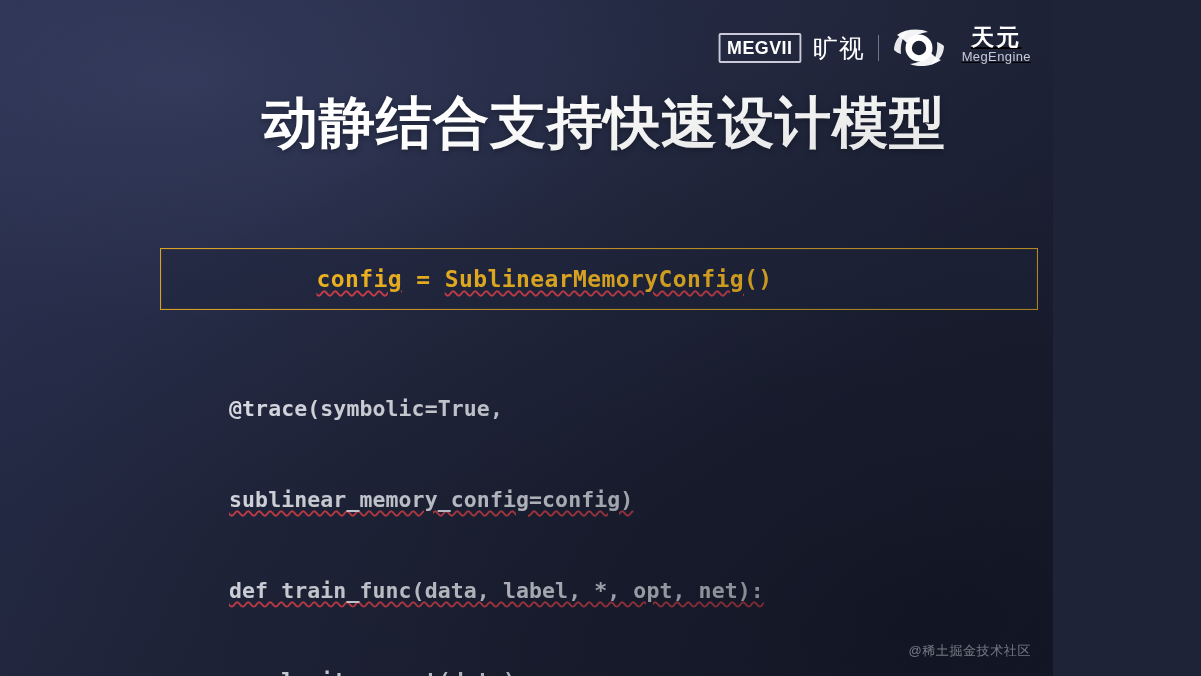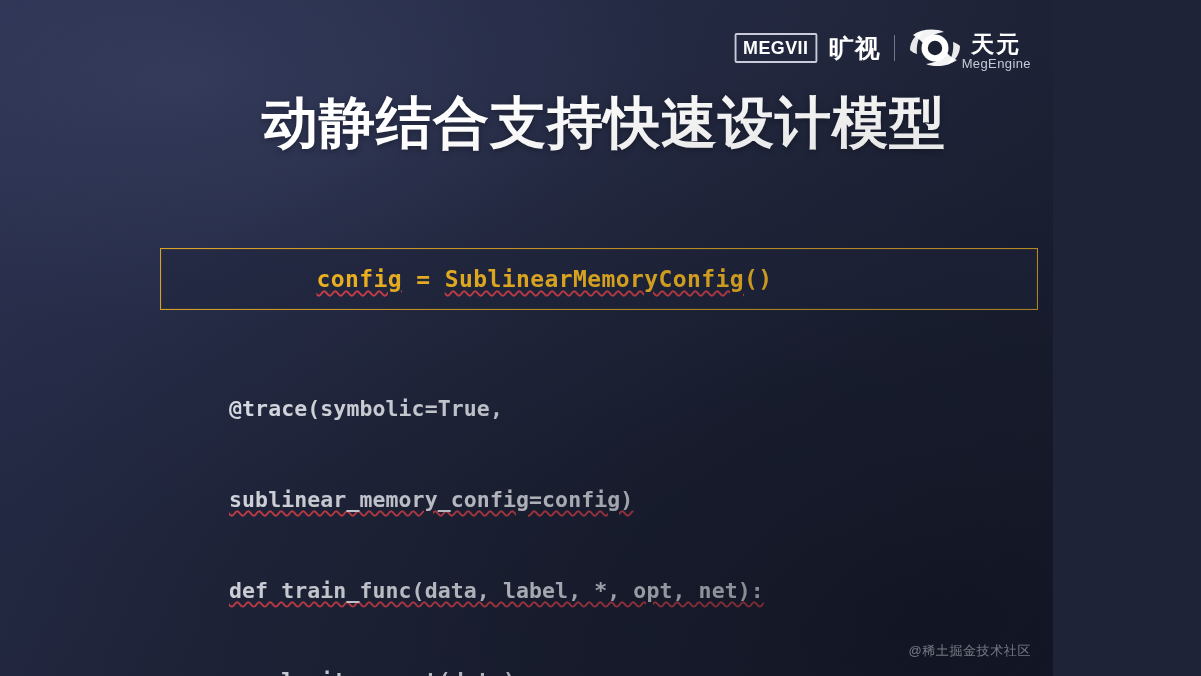--- a/index.html
+++ b/index.html
@@ -64,36 +64,37 @@
     letter-spacing: 0.5px;
     line-height: 1;
     font-family: "Liberation Sans", sans-serif;
     font-stretch: condensed;
     transform: scaleX(0.94);
   }
 
   .megvii-cn {
     color: #ffffff;
     font-size: 25px;
-    font-weight: bold;
+    font-weight: normal;
     line-height: 1;
     letter-spacing: 1px;
   }
 
   .brand-divider {
     width: 1px;
     height: 26px;
     background: #8b90a6;
     opacity: 0.75;
   }
 
   .megengine-lockup {
     display: flex;
-    align-items: flex-end;
-    gap: 0;
+    align-items: flex-start;
+    gap: 16px;
+    text-decoration: underline;
   }
 
   .me-mark { width: 54px; height: 44px; display: block; }
 
   .me-text { display: flex; flex-direction: column; align-items: center; gap: 1px; }
   .me-cn {
     color: #ffffff;
     font-size: 23px;
     font-weight: bold;
     line-height: 1;

